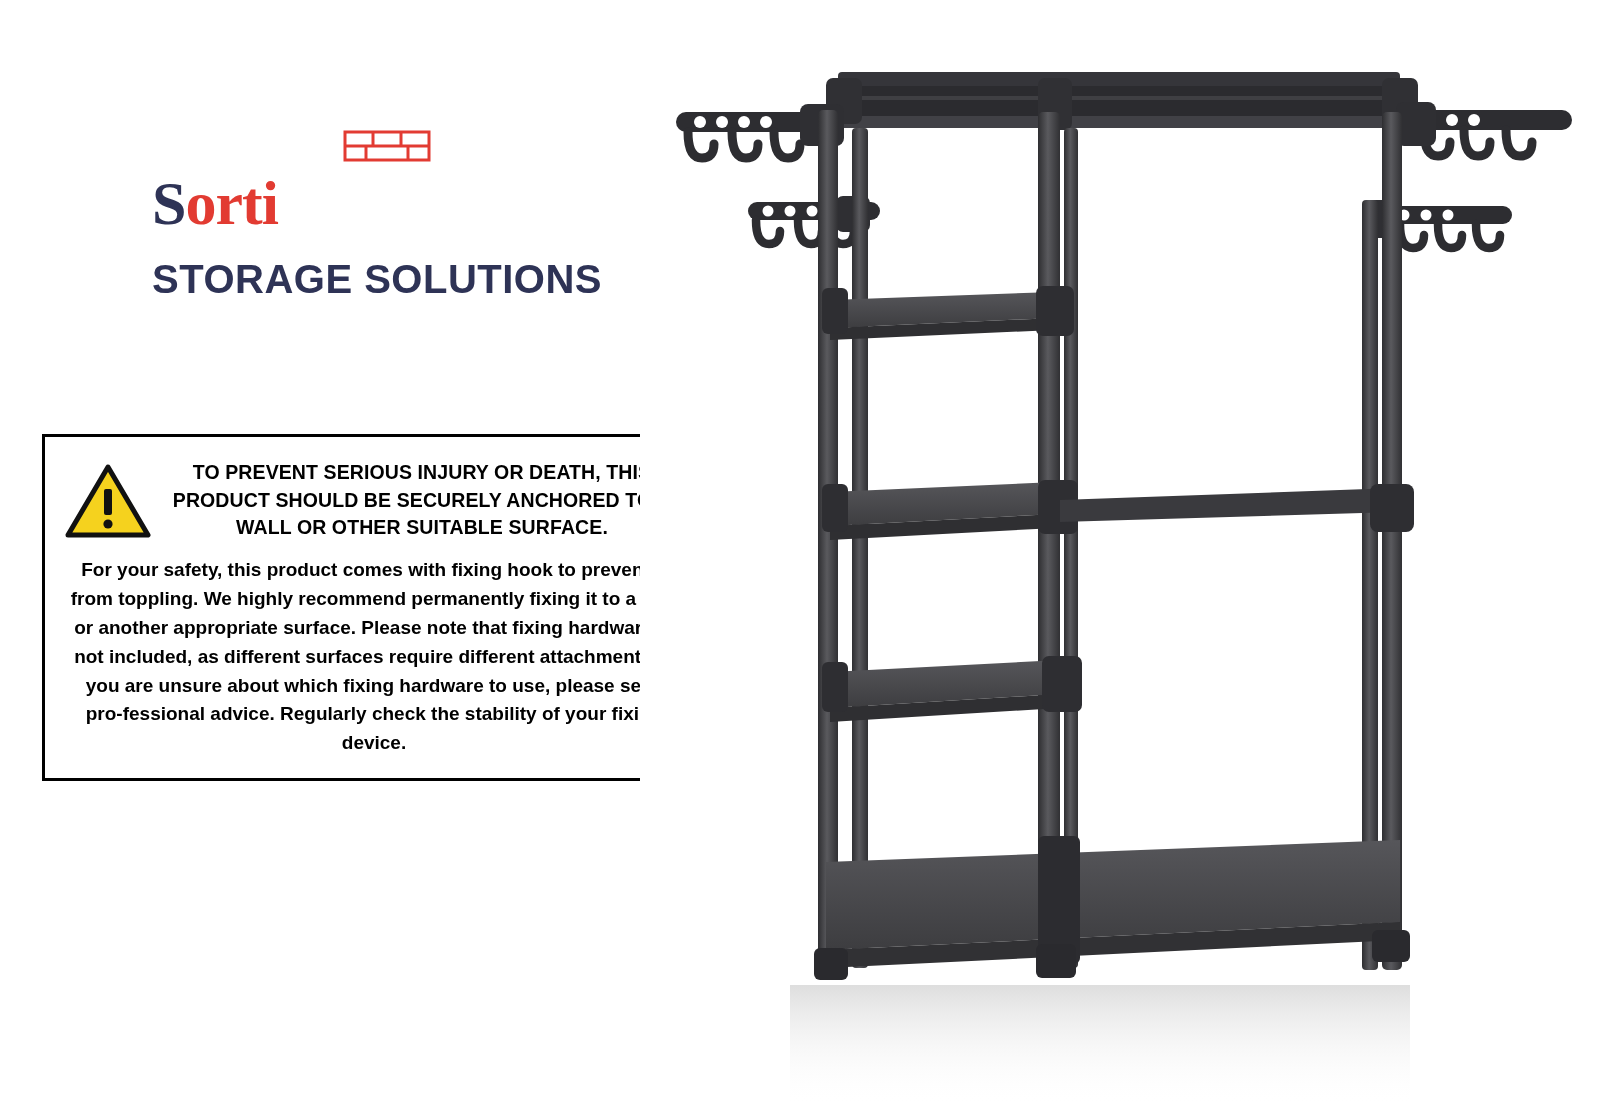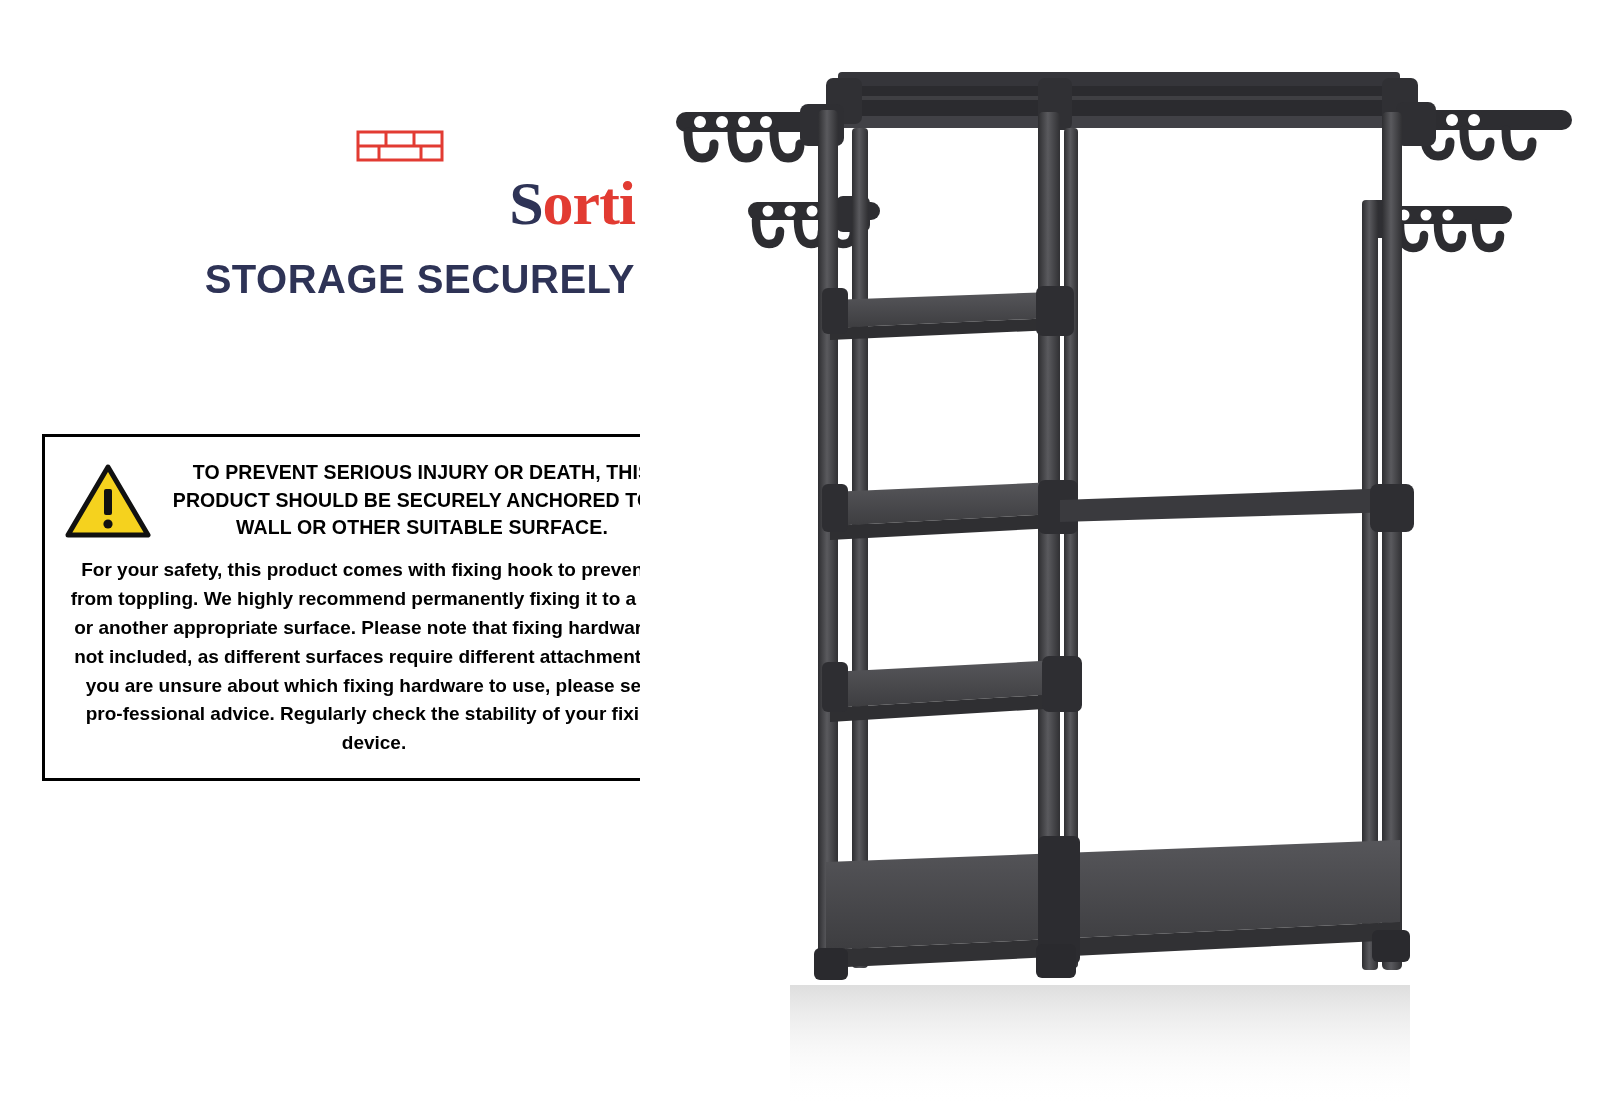--- a/index.html
+++ b/index.html
@@ -12,24 +12,24 @@
     height: 1117px;
     position: relative;
     overflow: hidden;
     font-family: "Liberation Sans", sans-serif;
     color: #1a1a1a;
   }
 
   
   .brand-block {
     position: absolute;
-    left: 165px;
+    left: 152px;
     top: 126px;
     width: 470px;
-    text-align: right;
+    text-align: left;
   }
   .brand-logo-mark {
     width: 120px;
     height: 40px;
     margin: 0 auto 6px auto;
     display: block;
   }
   .brand-wordmark {
     font-family: "Liberation Serif", serif;
     font-size: 62px;
@@ -124,21 +124,21 @@
       <line x1="81" y1="20" x2="81" y2="34"></line>
     </g>
   </svg>
 
   <div>
     <span class="brand-wordmark">
       <span>S</span><span class="dot-red">orti</span>
     </span>
   </div>
 
-  <div class="brand-tagline">STORAGE SECURELY</div>
+  <div class="brand-tagline">STORAGE SOLUTIONS</div>
 </div>
 
 <div class="warning-box">
   <div class="warning-top">
     <svg class="warning-sign" viewBox="0 0 86 76" aria-hidden="true">
       <path d="M43 4 L83 72 L3 72 Z" fill="#f5d21e" stroke="#111111" stroke-width="5" stroke-linejoin="round"></path>
       <rect x="39" y="26" width="8" height="26" rx="2" fill="#111111"></rect>
       <circle cx="43" cy="61" r="4.6" fill="#111111"></circle>
     </svg>
     <div class="warning-headline">TO PREVENT SERIOUS INJURY OR DEATH, THIS PRODUCT SHOULD BE SECURELY ANCHORED TO A WALL OR OTHER SUITABLE SURFACE.</div>

